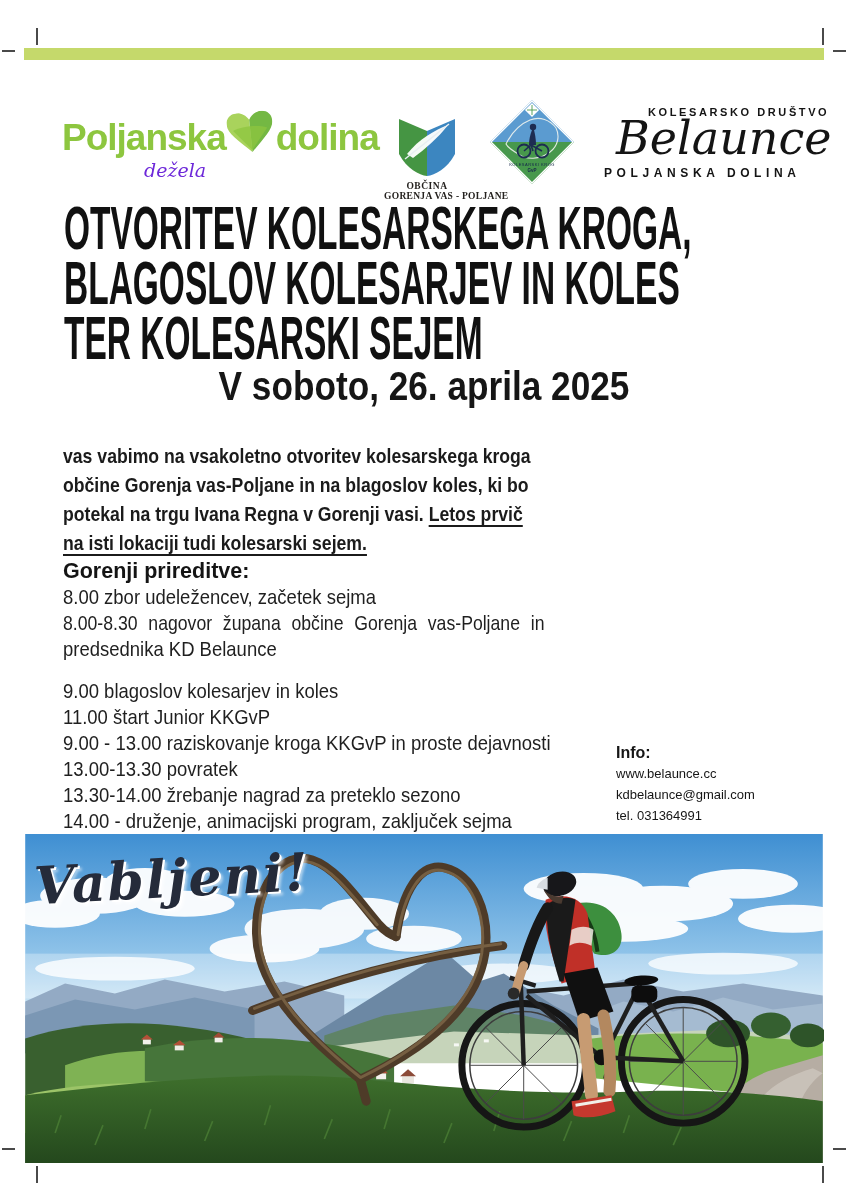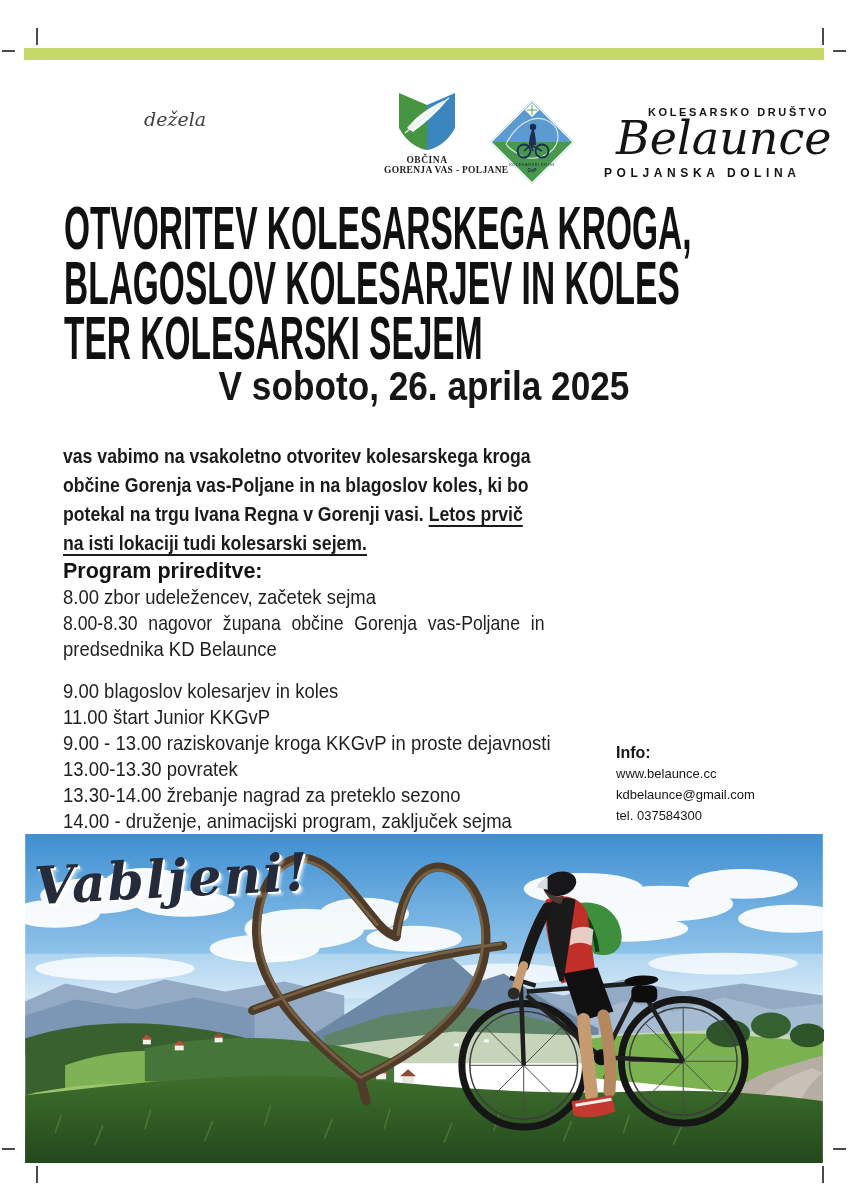--- a/index.html
+++ b/index.html
@@ -10,25 +10,25 @@
   
   .crop{position:absolute;background:#4a4a4a;}
   .crop.v{width:2px;height:17px;}
   .crop.h{width:13px;height:2px;}
   
   .top-bar{position:absolute;left:24px;top:48px;width:800px;height:12px;}
   
   .logo-poljanska{position:absolute;left:62px;top:112px;width:290px;}
   .lp-row{display:flex;align-items:center;font-weight:700;font-size:37px;letter-spacing:-1px;color:#8dc63f;}
   .lp-heart{margin:0 2px;transform:rotate(-6deg);}
-  .lp-sub{display:flex;font-style:italic;font-size:19px;color:#404040;font-family:"DejaVu Serif",serif;margin-top:-4px;}
+  .lp-sub{display:flex;font-style:italic;font-size:19px;color:#6d28d9;font-family:"DejaVu Serif",serif;margin-top:-4px;}
   .lp-sub .s1{margin-left:82px;}
   .lp-sub .s2{margin-left:58px;}
 
-  .logo-obcina{position:absolute;left:384px;top:92px;width:86px;text-align:center;}
+  .logo-obcina{position:absolute;left:384px;top:118px;width:86px;text-align:center;}
   .lo-shield{display:block;margin:0 auto;}
   .lo-t1{font-family:"Liberation Serif",serif;font-weight:700;font-size:9.5px;letter-spacing:.5px;color:#25221f;margin-top:3px;}
   .lo-t2{font-family:"Liberation Serif",serif;font-weight:700;font-size:9.5px;letter-spacing:.3px;color:#25221f;white-space:nowrap;}
 
   .logo-diamond{position:absolute;left:484px;top:94px;}
 
   .logo-belaunce{position:absolute;left:596px;top:106px;width:215px;}
   .lb-top{font-size:11px;font-weight:700;letter-spacing:2.6px;color:#141414;margin-left:52px;white-space:nowrap;}
   .lb-name{font-family:"DejaVu Serif",serif;font-style:italic;font-weight:400;font-size:46px;color:#141414;line-height:44px;margin-top:-2px;letter-spacing:0px;margin-left:20px;}
   .lb-bottom{font-size:12px;font-weight:700;letter-spacing:4.6px;color:#141414;margin-left:8px;margin-top:6px;white-space:nowrap;}
@@ -72,20 +72,31 @@
 <div class="crop h" style="left:2px;top:50px;"></div>
 <div class="crop h" style="left:833px;top:50px;"></div>
 <div class="crop h" style="left:2px;top:1148px;"></div>
 <div class="crop h" style="left:833px;top:1148px;"></div>
 <div class="crop v" style="left:36px;top:1166px;"></div>
 <div class="crop v" style="left:822px;top:1166px;"></div>
 
 <div class="top-bar" style="background:#c5d96b"></div>
 
 <div class="logo-poljanska">
+  <div class="lp-row">
+    <span>Poljanska</span>
+    <span class="lp-heart">
+      <svg width="46" height="42" viewBox="0 0 24 22">
+        <path d="M12,21 C5,14 0,10 0,5.5 C0,2 2.5,0 5.5,0 C8,0 10.5,1.5 12,4 L12,21 Z" fill="#a9d35c"></path>
+        <path d="M12,21 C19,14 24,10 24,5.5 C24,2 21.5,0 18.5,0 C16,0 13.5,1.5 12,4 L12,21 Z" fill="#74b843"></path>
+        <path d="M3,9 C8,7 16,7 21,9 L12,20 Z" fill="#8dc63f" opacity=".75"></path>
+      </svg>
+    </span>
+    <span>dolina</span>
+  </div>
   <div class="lp-sub">
     <span class="s1">dežela</span>
   </div>
 </div>
 
 <div class="logo-obcina">
   <svg class="lo-shield" width="62" height="60" viewBox="0 0 62 60">
     <path d="M31,13 L3,1 L3,36 C11,51 23,57 31,58 Z" fill="#459543"></path>
     <path d="M31,13 L59,1 L59,36 C51,51 39,57 31,58 Z" fill="#3c86c0"></path>
     <path d="M11,36 C23,21 39,12 52,7 C42,20 29,31 17,40 Z" fill="#ffffff" opacity=".95"></path>
@@ -132,38 +143,38 @@
 <div class="date-line">V soboto, 26. aprila 2025</div>
 
 <div class="intro">
   <div class="ln">vas vabimo na vsakoletno otvoritev kolesarskega kroga</div>
   <div class="ln">občine Gorenja vas-Poljane in na blagoslov koles, ki bo</div>
   <div class="ln"><span>potekal na trgu Ivana Regna v Gorenji vasi. </span><span class="u">Letos prvič</span></div>
   <div class="ln"><span class="u">na isti lokaciji tudi kolesarski sejem.</span></div>
 </div>
 
 <div class="program">
-  <div class="prog-head">Program prireditve:</div>
+  <div class="prog-head">Gorenji prireditve:</div>
   <div class="prog-line">8.00 zbor udeležencev, začetek sejma</div>
   <div class="prog-line just">8.00-8.30 nagovor župana občine Gorenja vas-Poljane in</div>
   <div class="prog-line">predsednika KD Belaunce</div>
   <div class="prog-gap"></div>
   <div class="prog-line">9.00 blagoslov kolesarjev in koles</div>
   <div class="prog-line">11.00 štart Junior KKGvP</div>
   <div class="prog-line">9.00 - 13.00 raziskovanje kroga KKGvP in proste dejavnosti</div>
   <div class="prog-line">13.00-13.30 povratek</div>
   <div class="prog-line">13.30-14.00 žrebanje nagrad za preteklo sezono</div>
   <div class="prog-line">14.00 - druženje, animacijski program, zaključek sejma</div>
 </div>
 
 <div class="info">
   <div class="info-head">Info:</div>
   <div class="info-line">www.belaunce.cc</div>
   <div class="info-line">kdbelaunce@gmail.com</div>
-  <div class="info-line">tel. 037584300</div>
+  <div class="info-line">tel. 031364991</div>
 </div>
 
 <div class="photo">
   <svg width="800" height="329" viewBox="0 0 800 330">
     <defs>
       <linearGradient id="sky" x1="0" y1="0" x2="0" y2="1">
         <stop offset="0" stop-color="#3f8fd2"></stop>
         <stop offset=".55" stop-color="#8fc3e9"></stop>
         <stop offset=".85" stop-color="#d9edf8"></stop>
       </linearGradient>

